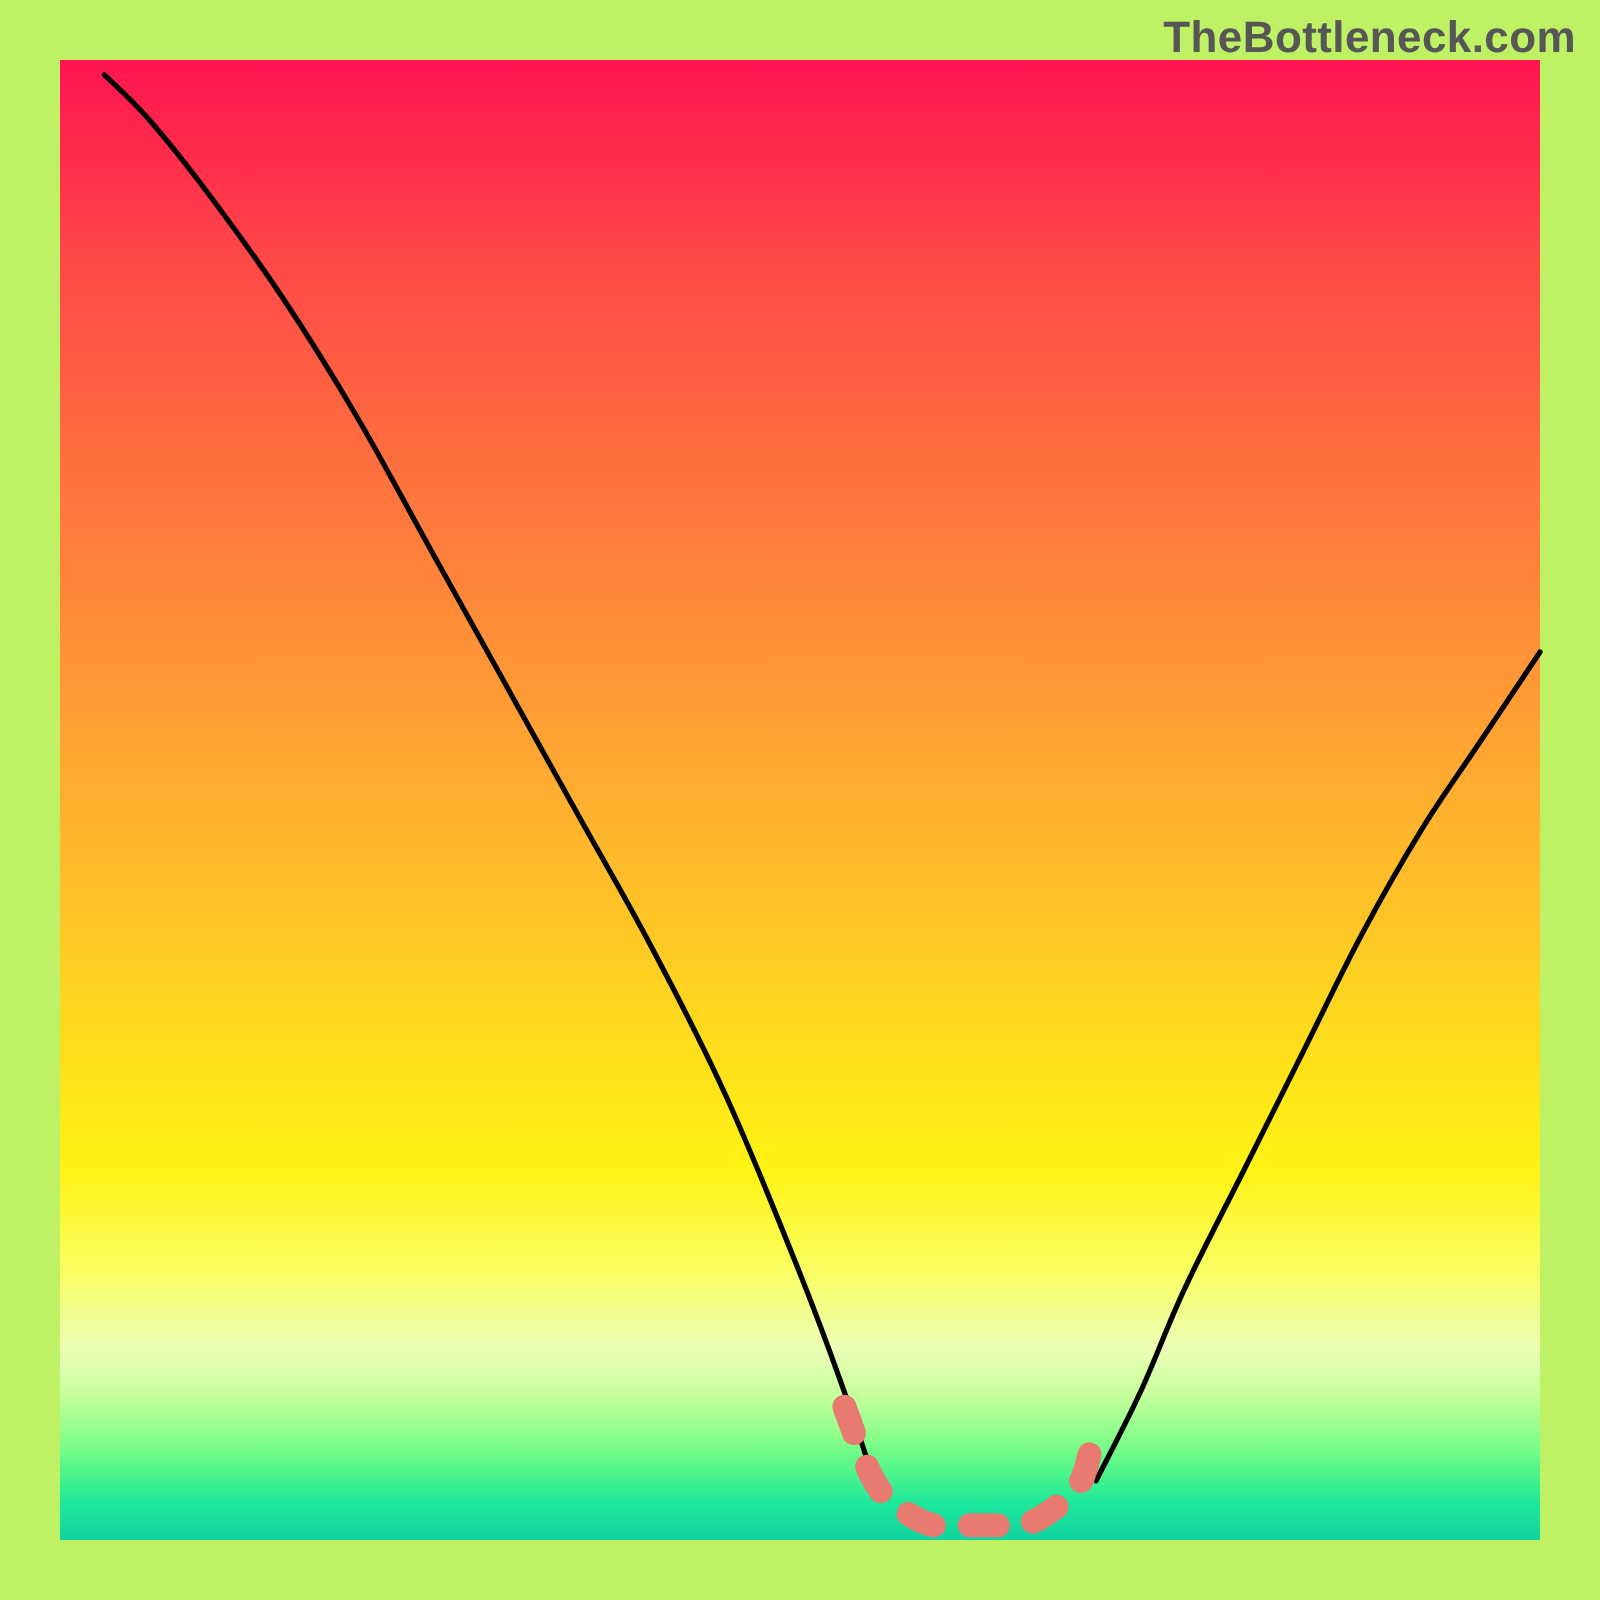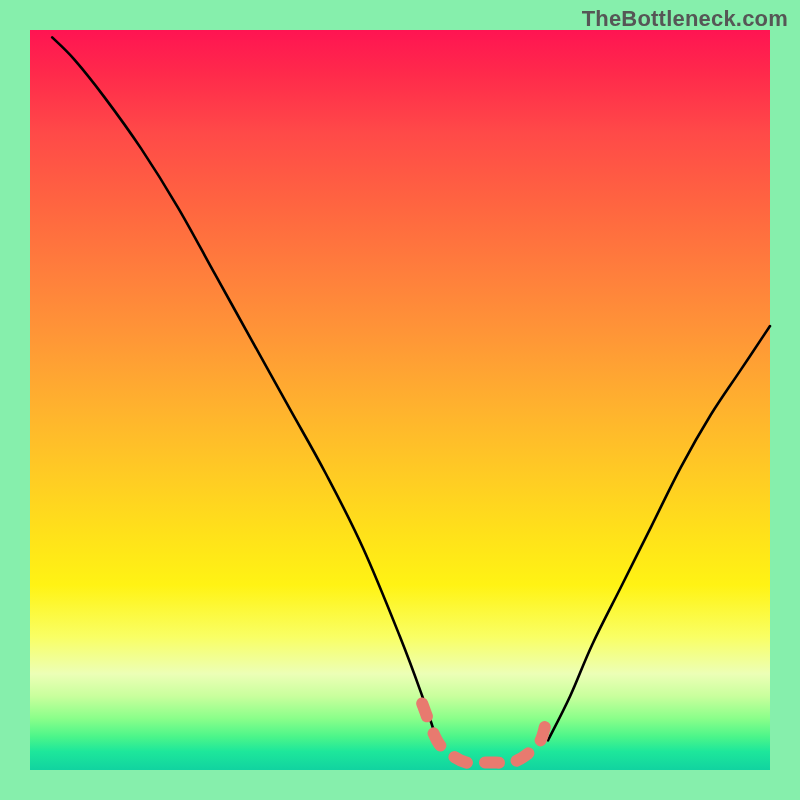--- a/index.html
+++ b/index.html
@@ -1,21 +1,21 @@
 <!DOCTYPE html>
 <html><head>
 <meta charset="utf-8">
 <style>
   * { margin: 0; padding: 0; box-sizing: border-box; }
   html, body { width: 800px; height: 800px; overflow: hidden; background: #000; }
   .frame {
     position: relative;
     width: 800px;
     height: 800px;
-    background: #86efac;
+    background: #bef264;
   }
   .watermark {
     position: absolute;
     top: 6px;
     right: 12px;
     font-family: Arial, Helvetica, sans-serif;
     font-size: 22px;
     font-weight: bold;
     color: #565656;
     letter-spacing: 0.2px;

